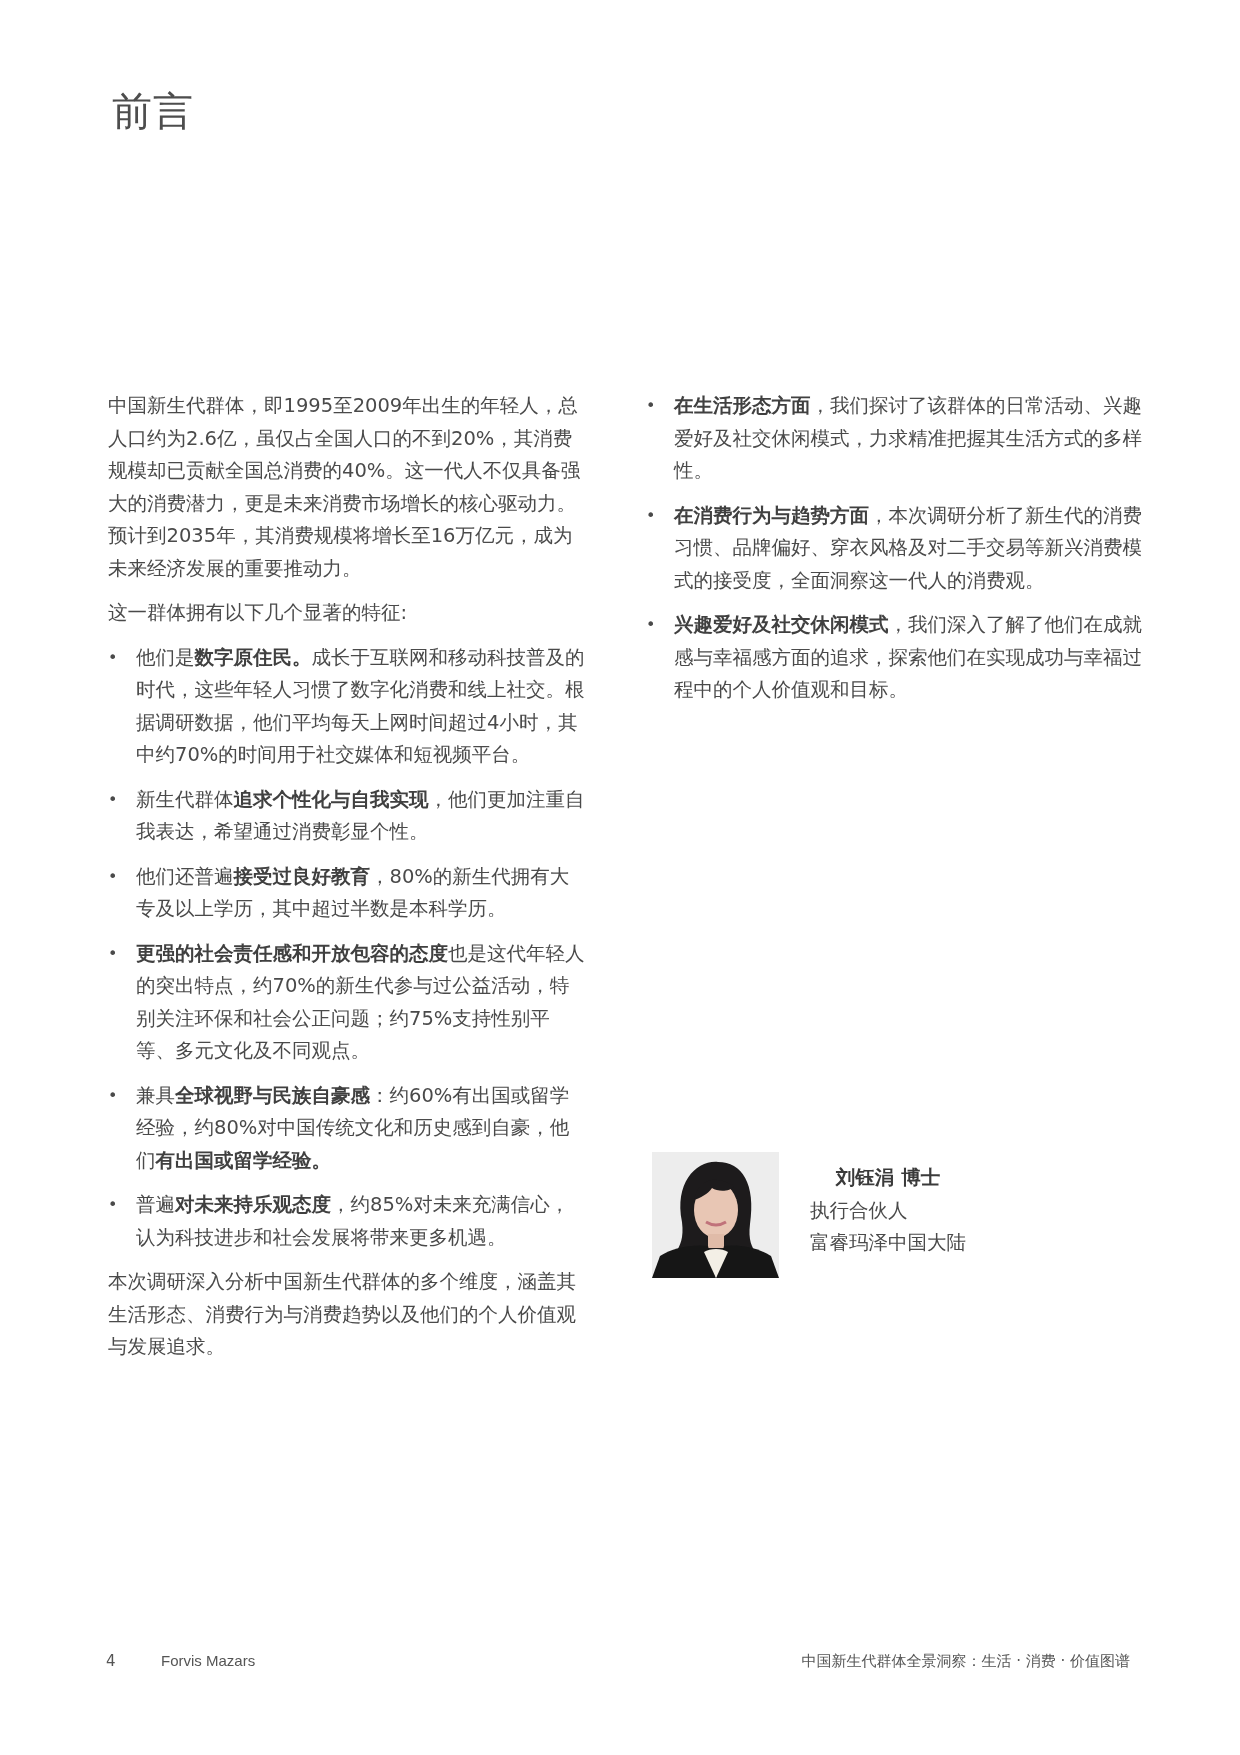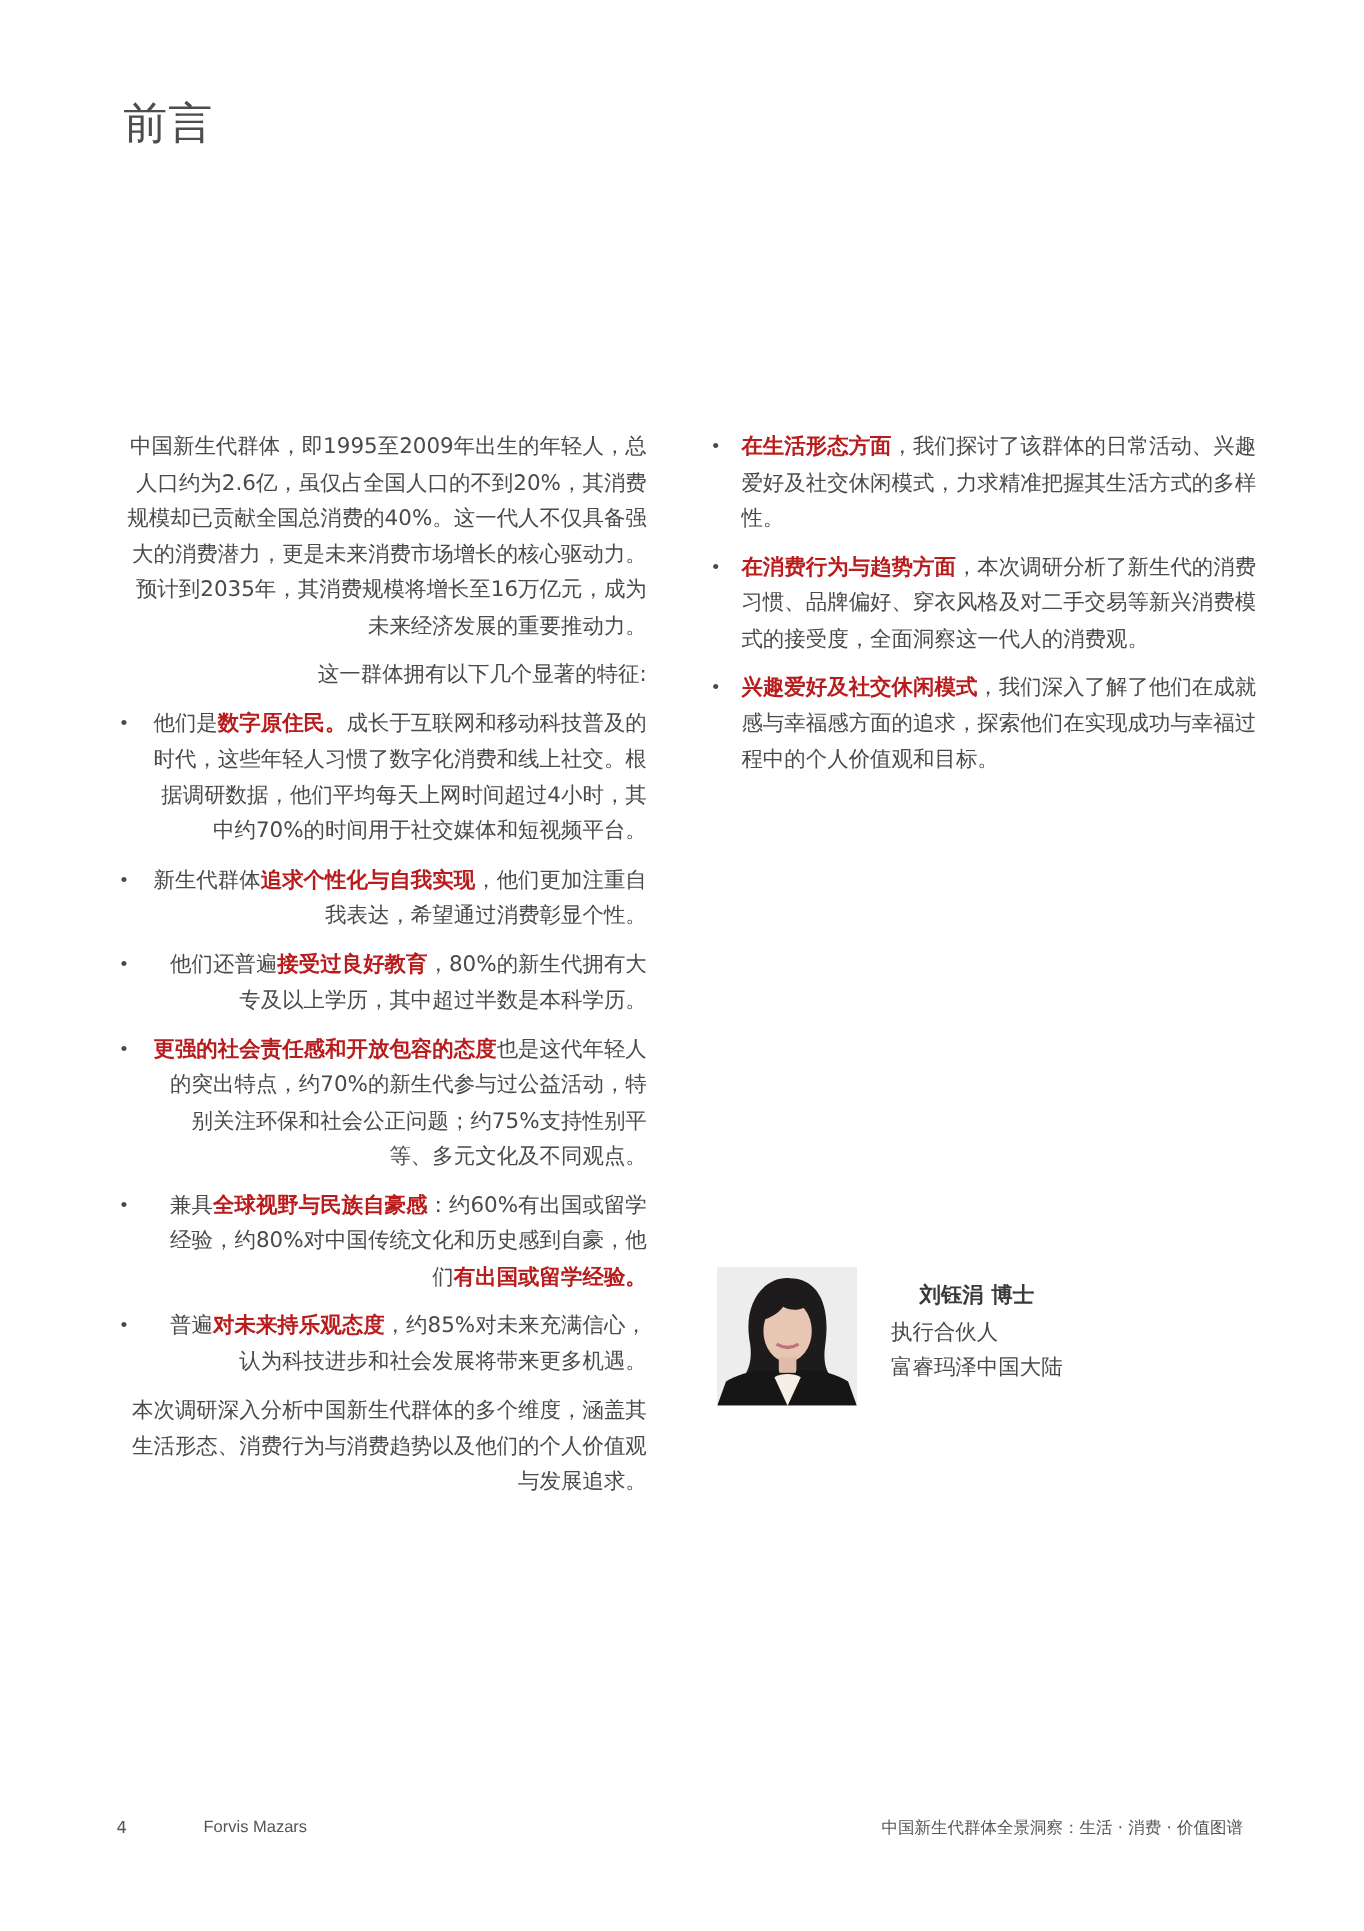--- a/index.html
+++ b/index.html
@@ -7,38 +7,38 @@
       width: 1240px; height: 1755px; position: relative; overflow: hidden;
       font-family: "DejaVu Sans", "Liberation Sans", sans-serif;
       color: #4a4a4a;
     }
     .title {
       position: absolute; left: 108px; top: 80px;
       font-size: 40px; font-weight: normal; color: #4d4d4d; margin: 4px;
       letter-spacing: 1px;
     }
     .col { position: absolute; top: 390px; width: 480px; font-size: 19.5px; line-height: 32.5px; }
-    .col-left { left: 108px; text-align: right; }
+    .col-left { left: 108px; }
     .col-right { left: 646px; width: 500px; }
     p { margin: 0 0 12px 0; }
     ul { list-style: none; margin: 0; padding: 0; }
     li { position: relative; padding-left: 28px; margin: 0 0 12px 0; }
     li .bullet { position: absolute; left: 0; top: 0; font-size: 16px; }
-    b { color: #b91c1c; }
+    b { color: #404040; }
     .profile { position: absolute; left: 652px; top: 1152px; width: 460px; height: 128px; }
     .photo {
       position: absolute; left: 0; top: 0; width: 127px; height: 126px;
       background: #ececec; overflow: hidden;
     }
     .photo svg { display: block; }
     .profile-text { position: absolute; left: 158px; top: 10px; font-size: 19.5px; line-height: 32.5px; }
     .profile-name { font-weight: bold; color: #3a3a3a; text-align: center; }
     .footer { position: absolute; top: 1652px; font-size: 15px; color: #555; }
     .footer-page { left: 106px; }
-    .footer-brand { left: 161px; font-family: "Liberation Sans", sans-serif; margin-left: 24px; }
+    .footer-brand { left: 161px; font-family: "Liberation Sans", sans-serif; }
     .footer-doc { right: 110px; margin-left: 12px; }
   </style>
 </head>
 <body>
 
 <h1 class="title">前言</h1>
 
 <div class="col col-left">
   <p>中国新生代群体，即1995至2009年出生的年轻人，总人口约为2.6亿，虽仅占全国人口的不到20%，其消费规模却已贡献全国总消费的40%。这一代人不仅具备强大的消费潜力，更是未来消费市场增长的核心驱动力。预计到2035年，其消费规模将增长至16万亿元，成为未来经济发展的重要推动力。</p>
   <p>这一群体拥有以下几个显著的特征:</p>

